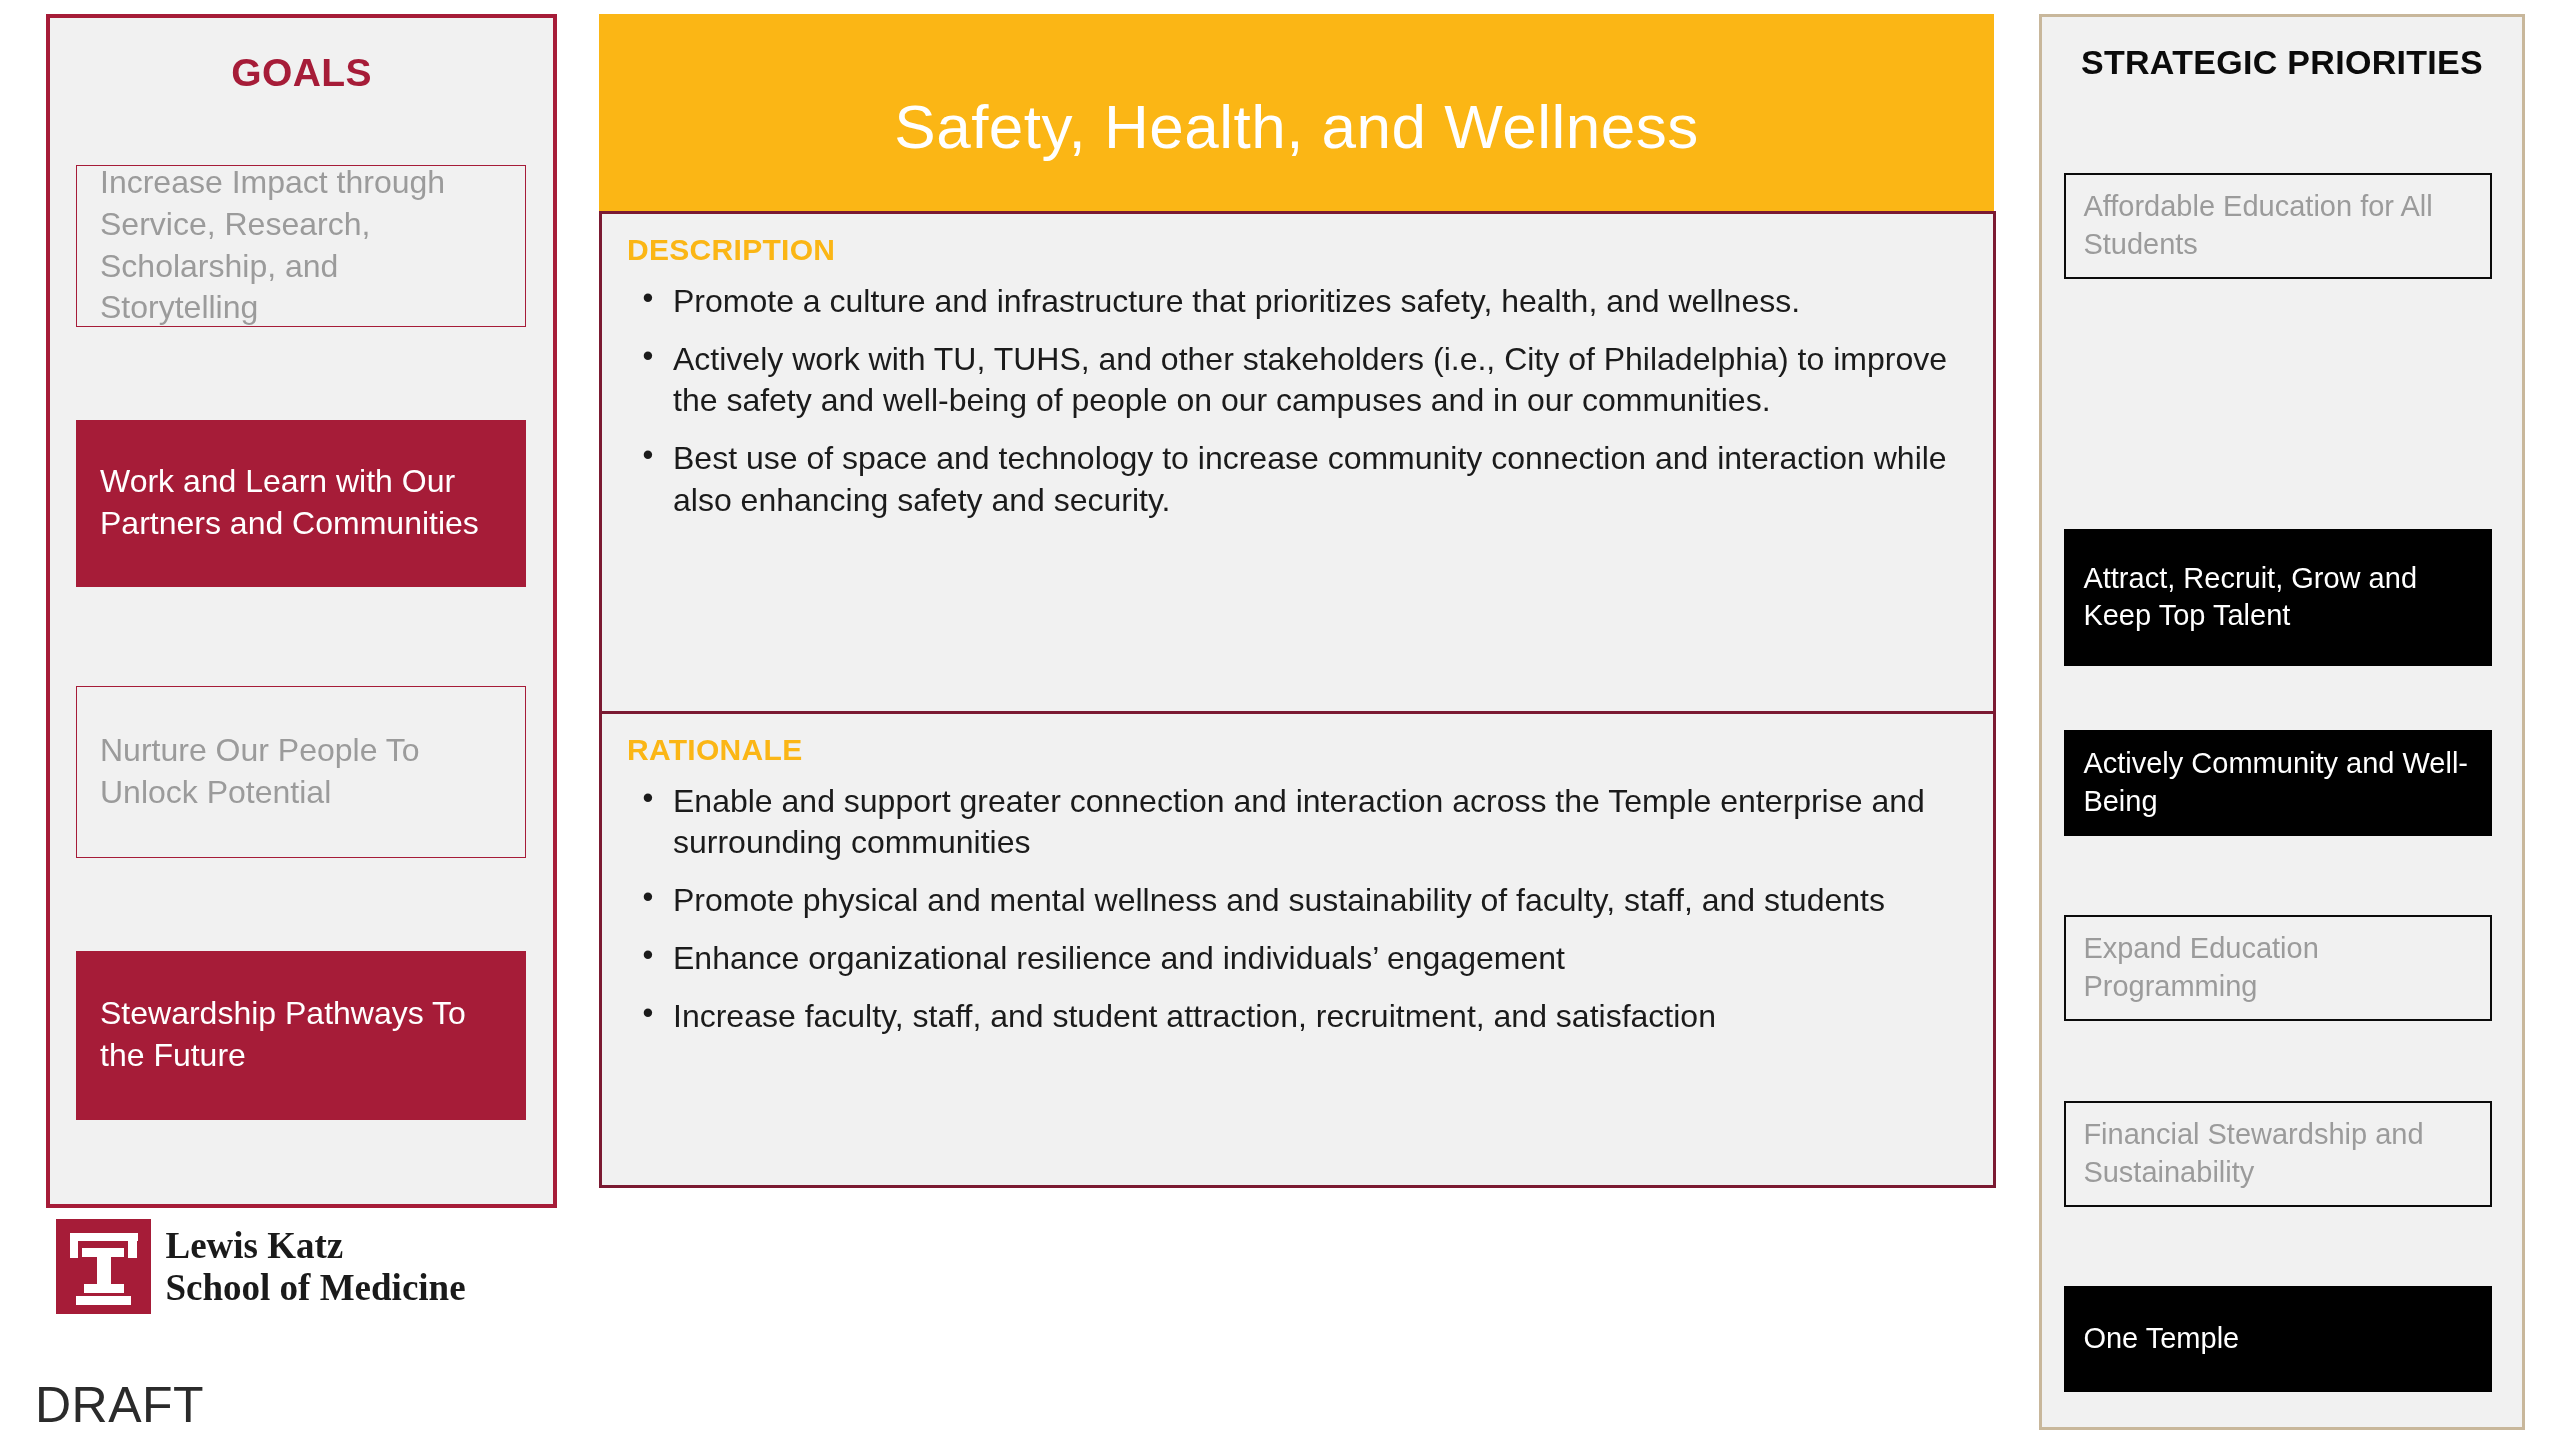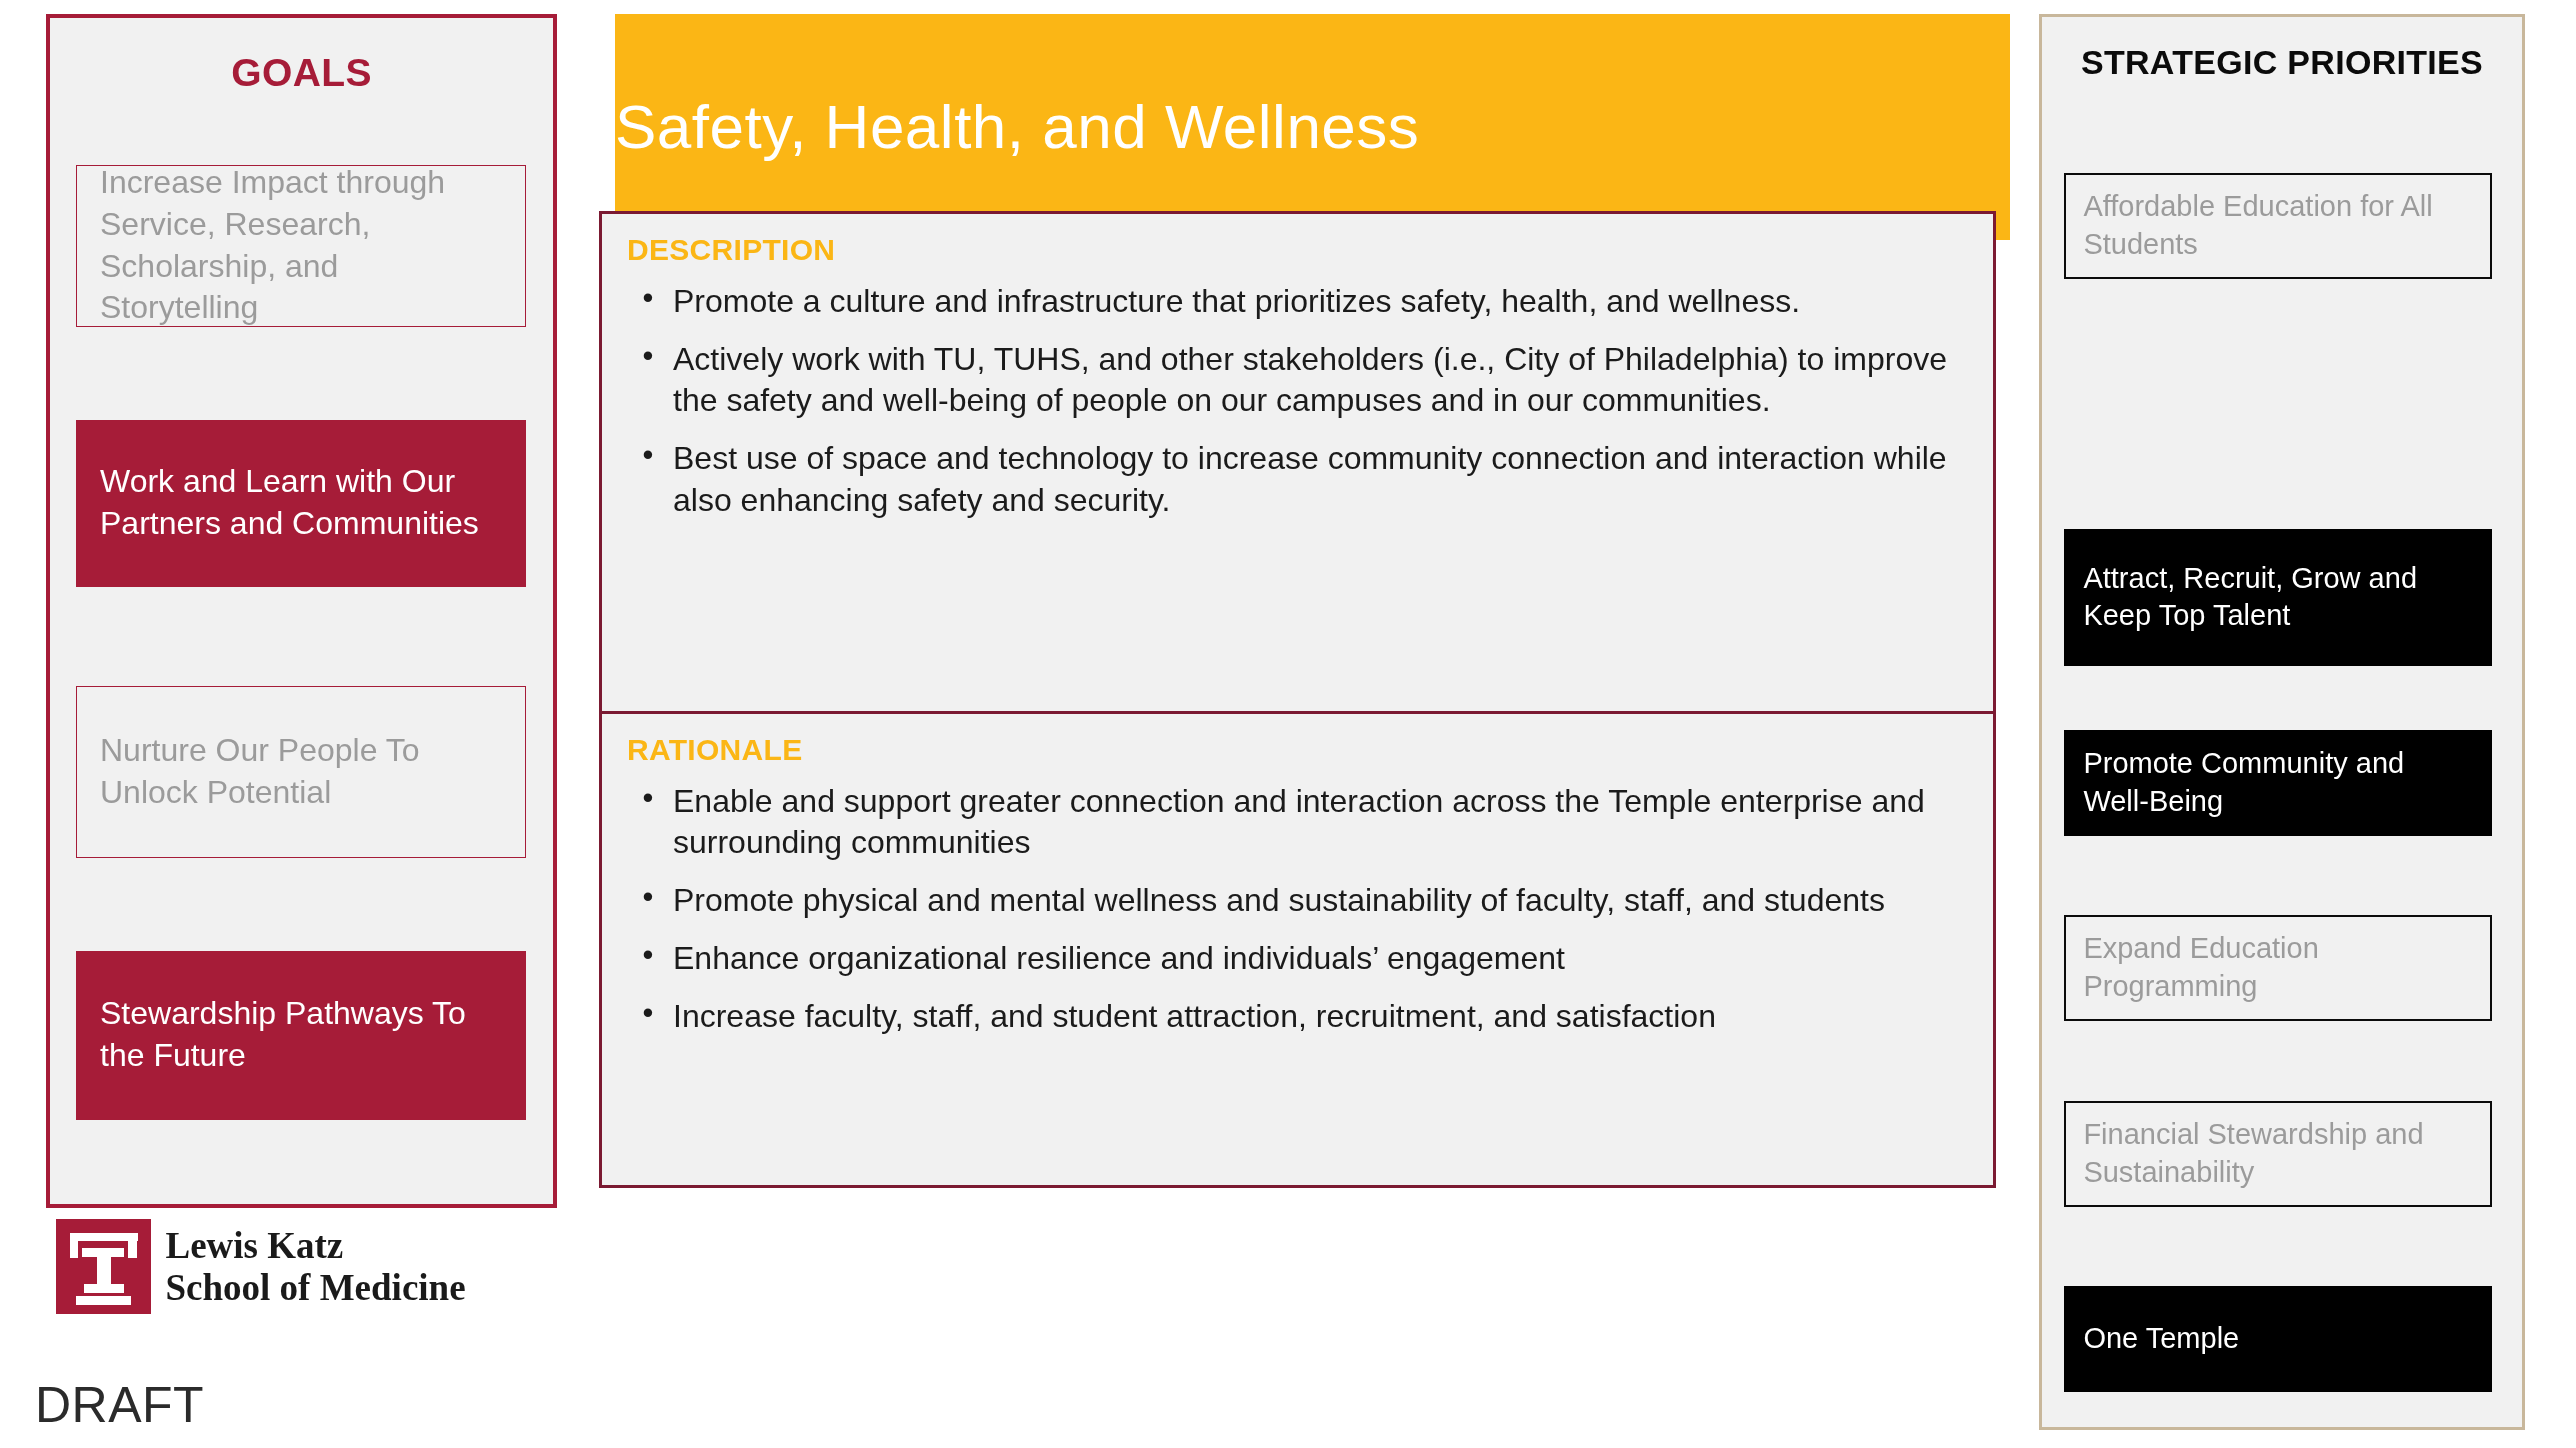--- a/index.html
+++ b/index.html
@@ -92,21 +92,21 @@
     color: #2b2b2b;
     letter-spacing: 0.5px;
   }
 
   
   #title-banner {
     position: absolute;
     left: 599px; top: 13.5px;
     width: 1395px; height: 226px;
     background: #FBB615;
-    display: flex; align-items: center; justify-content: flex-start; margin-left: 16px;
+    display: flex; align-items: center; justify-content: center;
   }
   #title-banner .title-text {
     color: #ffffff;
     font-size: 62px;
     font-weight: 400;
     letter-spacing: 0.5px;
   }
 
   
   .content-card {
@@ -255,21 +255,21 @@
   <div id="priorities-panel">
     <div id="priorities-title">STRATEGIC PRIORITIES</div>
 
     <div class="priority-box inactive" id="prio-0">
       <span>Affordable Education for All Students</span>
     </div>
     <div class="priority-box active" id="prio-2">
       <span>Attract, Recruit, Grow and Keep Top Talent</span>
     </div>
     <div class="priority-box active" id="prio-3">
-      <span>Promote Community and Well-Being</span>
+      <span>Actively Community and Well-Being</span>
     </div>
     <div class="priority-box inactive" id="prio-4">
       <span>Expand Education Programming</span>
     </div>
     <div class="priority-box inactive" id="prio-5">
       <span>Financial Stewardship and Sustainability</span>
     </div>
     <div class="priority-box active" id="prio-6">
       <span>One Temple</span>
     </div>

